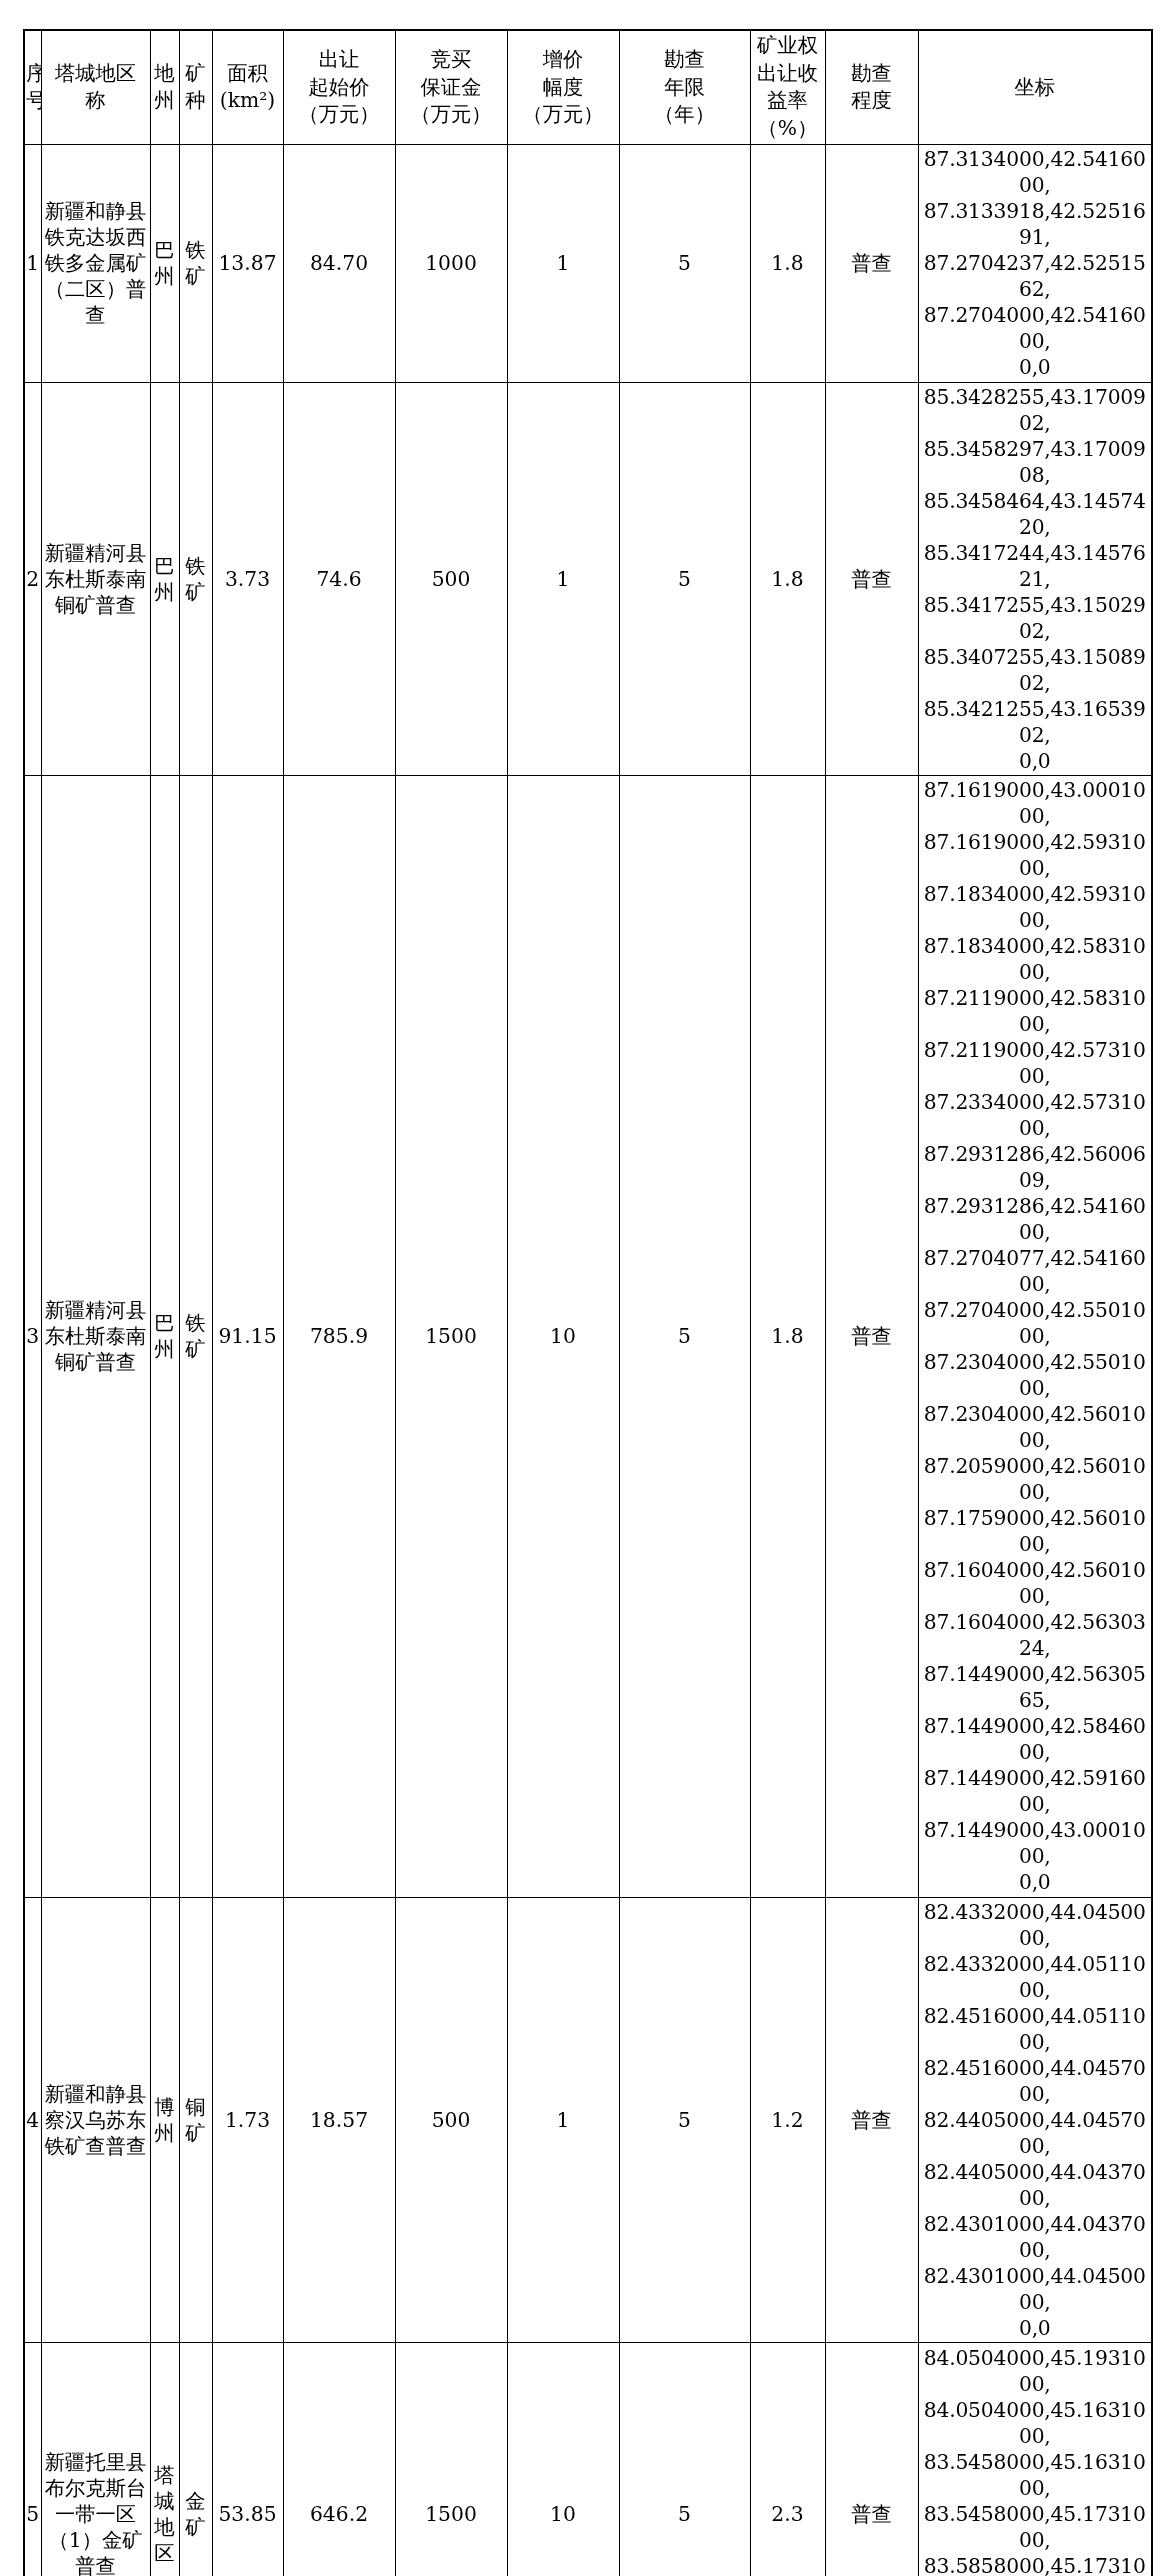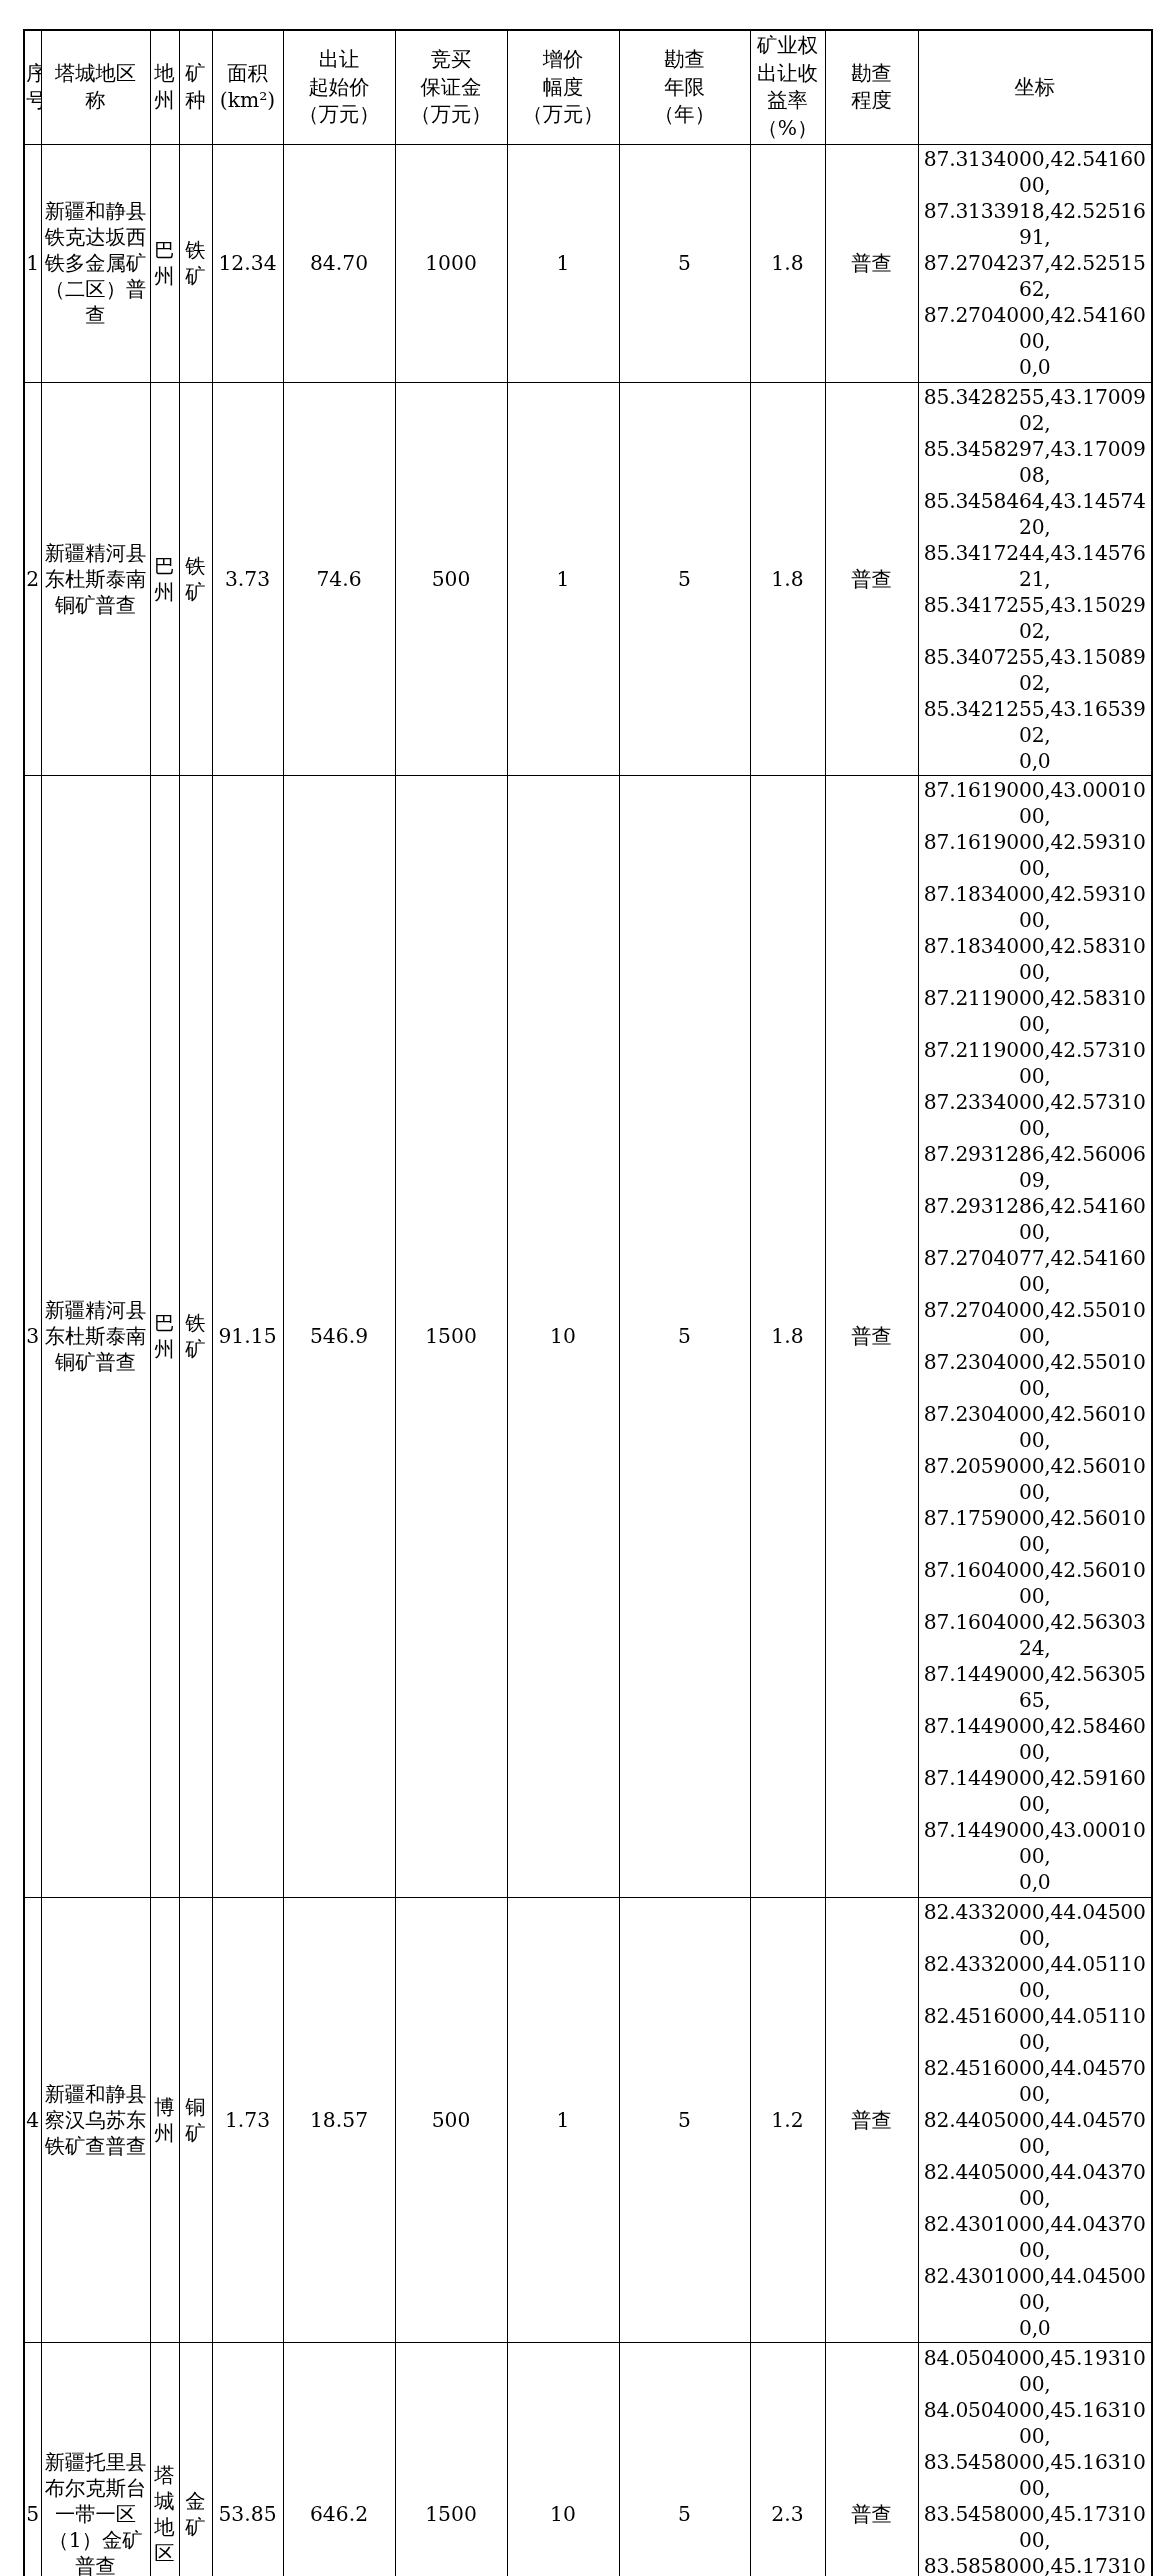--- a/index.html
+++ b/index.html
@@ -105,21 +105,21 @@
 程度</th>
       <th>坐标</th>
     </tr>
   </thead>
   <tbody>
       <tr style="height: 151px;">
     <td class="c-num">1</td>
     <td class="c-name">新疆和静县铁克达坂西铁多金属矿（二区）普查</td>
     <td class="c-vert">巴州</td>
     <td class="c-vert">铁矿</td>
-    <td class="c-num">12.34</td>
+    <td class="c-num">13.87</td>
     <td class="c-num">84.70</td>
     <td class="c-num">1000</td>
     <td class="c-num">1</td>
     <td class="c-num">5</td>
     <td class="c-num">1.8</td>
     <td class="c-num">普查</td>
     <td class="c-coords">87.3134000,42.5416000,
 87.3133918,42.5251691,
 87.2704237,42.5251562,
 87.2704000,42.5416000,
@@ -145,21 +145,21 @@
 85.3407255,43.1508902,
 85.3421255,43.1653902,
 0,0</td>
   </tr>
       <tr style="height: 568px;">
     <td class="c-num">3</td>
     <td class="c-name">新疆精河县东杜斯泰南铜矿普查</td>
     <td class="c-vert">巴州</td>
     <td class="c-vert">铁矿</td>
     <td class="c-num">91.15</td>
-    <td class="c-num">546.9</td>
+    <td class="c-num">785.9</td>
     <td class="c-num">1500</td>
     <td class="c-num">10</td>
     <td class="c-num">5</td>
     <td class="c-num">1.8</td>
     <td class="c-num">普查</td>
     <td class="c-coords">87.1619000,43.0001000,
 87.1619000,42.5931000,
 87.1834000,42.5931000,
 87.1834000,42.5831000,
 87.2119000,42.5831000,

